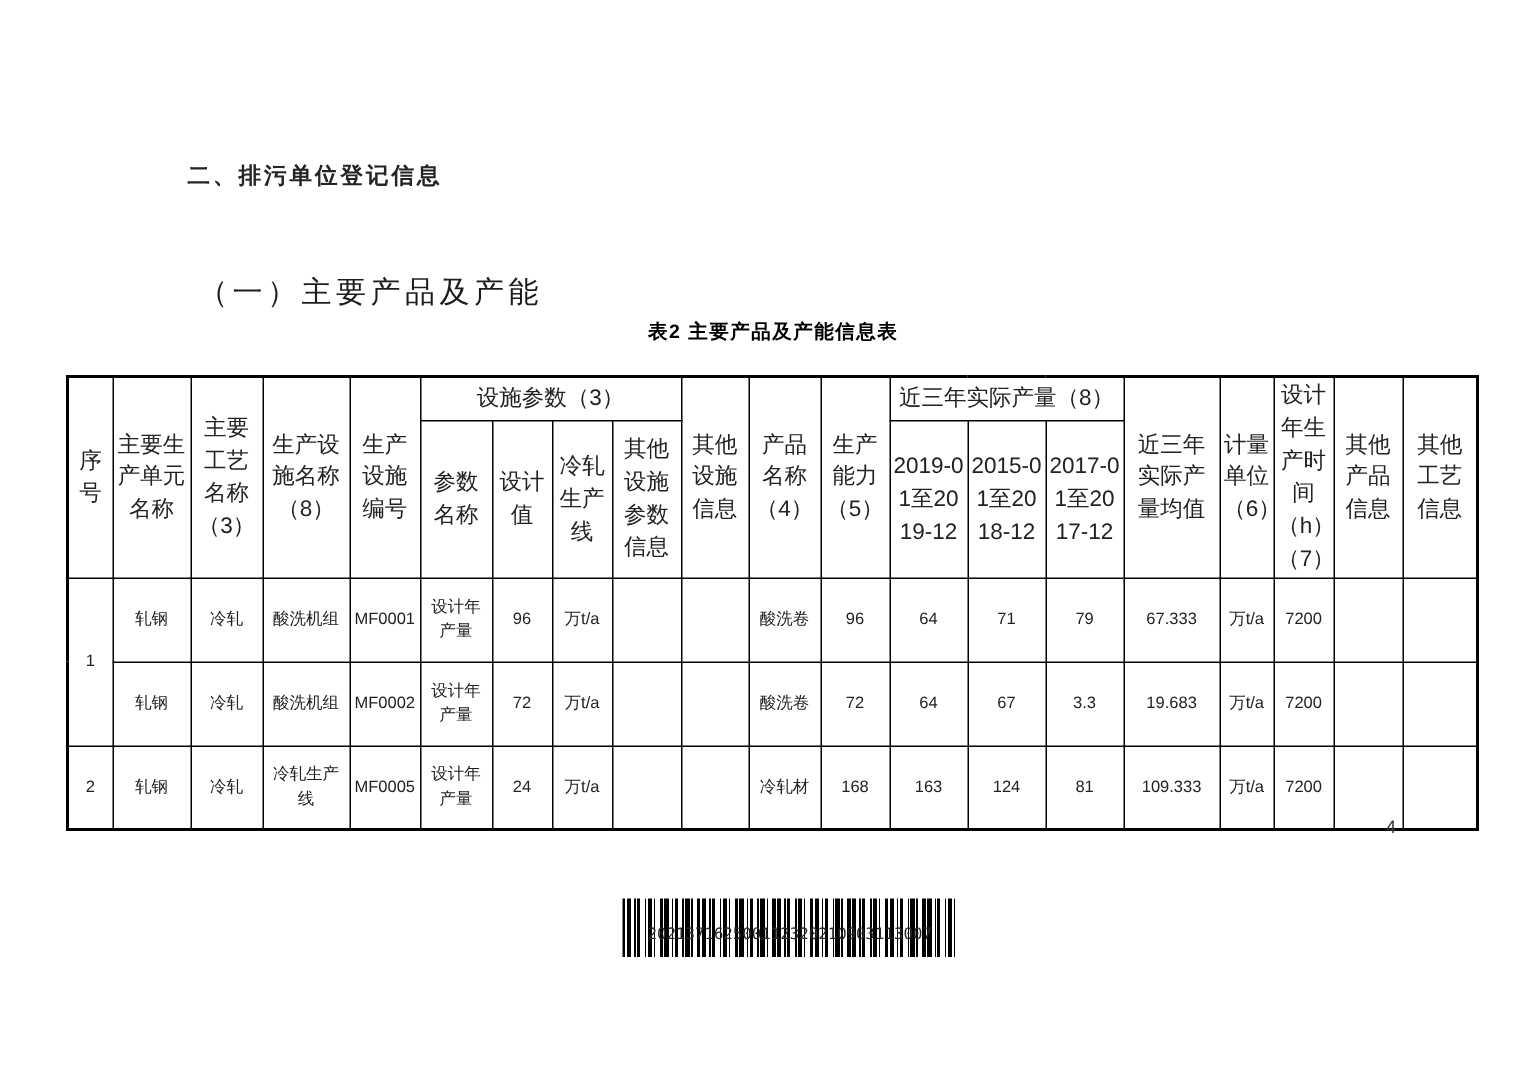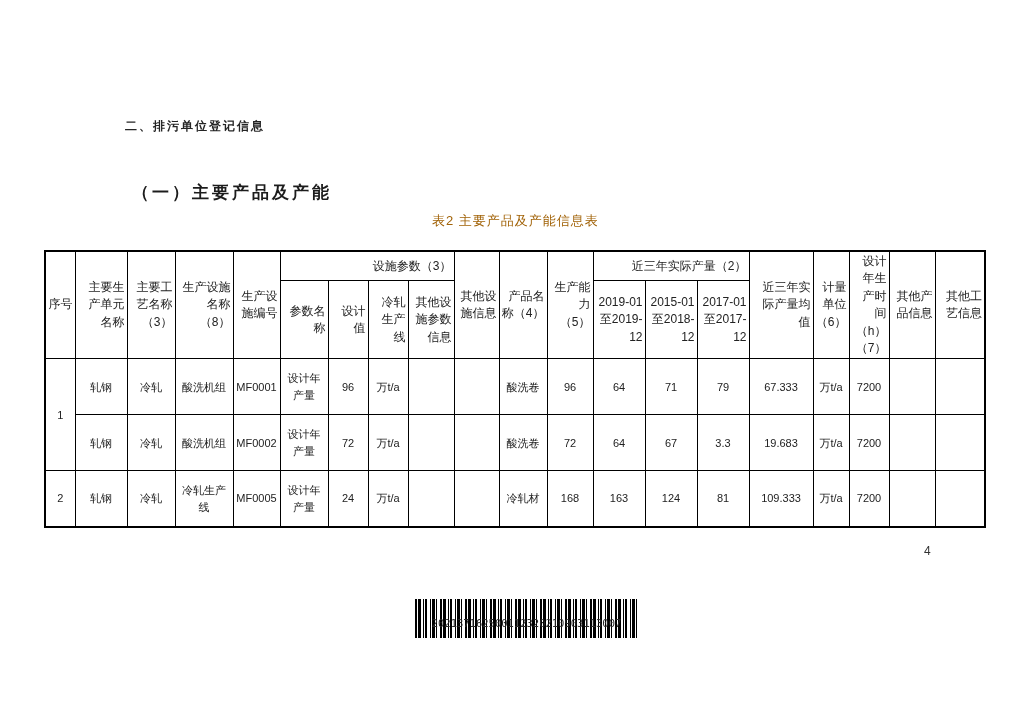--- a/index.html
+++ b/index.html
@@ -1,45 +1,45 @@
 <!DOCTYPE html>
 <html><head>
 <meta charset="utf-8">
 <style>
   html,body{margin:0;padding:0;}
   body{
     width:1024px;height:724px;background:#ffffff;position:relative;
     font-family:"Liberation Sans", sans-serif;color:#1f1f1f;overflow:hidden;
   }
   .section-heading{
-    position:absolute;left:125px;top:118px;font-size:12px;font-weight:700;
+    position:absolute;left:125px;top:108px;font-size:15px;font-weight:700;
     letter-spacing:2px;color:#242424;
   }
   .subsection-heading{
-    position:absolute;left:132px;top:181px;font-size:17px;font-weight:700;
+    position:absolute;left:132px;top:181px;font-size:20px;font-weight:400;
     letter-spacing:3px;color:#1c1c1c;
   }
   .table-title{
-    position:absolute;left:432px;top:212px;font-size:13px;font-weight:400;
-    letter-spacing:1px;color:#a16207;
+    position:absolute;left:432px;top:212px;font-size:13px;font-weight:700;
+    letter-spacing:1px;color:#000000;
   }
   table.main{
     position:absolute;left:44px;top:250px;width:940px;
     border-collapse:collapse;table-layout:fixed;
     border:2px solid #000;
   }
   table.main th, table.main td{
     border:1px solid #000;
     text-align:center;vertical-align:middle;
     padding:1px 2px;
     word-break:break-all;
     font-weight:400;
     color:#222;
   }
-  table.main th{font-size:12px;line-height:1.45;text-align:right;}
+  table.main th{font-size:15px;line-height:1.45;}
   table.main td{font-size:11px;line-height:1.5;}
   tr.group-row th{height:20px;}
   tr.header-row th{height:58px;}
   tbody tr{height:56px;}
   tr.sub td{border-top:1px solid #8f8f8f;}
   .page-number{
     position:absolute;left:924px;top:544px;font-size:12px;color:#333;
   }
   .barcode{
     position:absolute;left:415px;top:599px;width:223px;height:39px;
@@ -92,21 +92,21 @@
     <tr class="group-row">
       <th rowspan="2">序号</th>
       <th rowspan="2">主要生产单元名称</th>
       <th rowspan="2">主要工艺名称（3）</th>
       <th rowspan="2">生产设施名称（8）</th>
       <th rowspan="2">生产设施编号</th>
       <th colspan="4">设施参数（3）</th>
       <th rowspan="2">其他设施信息</th>
       <th rowspan="2">产品名称（4）</th>
       <th rowspan="2">生产能力（5）</th>
-      <th colspan="3">近三年实际产量（2）</th>
+      <th colspan="3">近三年实际产量（8）</th>
       <th rowspan="2">近三年实际产量均值</th>
       <th rowspan="2">计量单位（6）</th>
       <th rowspan="2">设计年生产时间（h）（7）</th>
       <th rowspan="2">其他产品信息</th>
       <th rowspan="2">其他工艺信息</th>
     </tr>
     <tr class="header-row">
       <th>参数名称</th>
       <th>设计值</th>
       <th>冷轧生产线</th>

